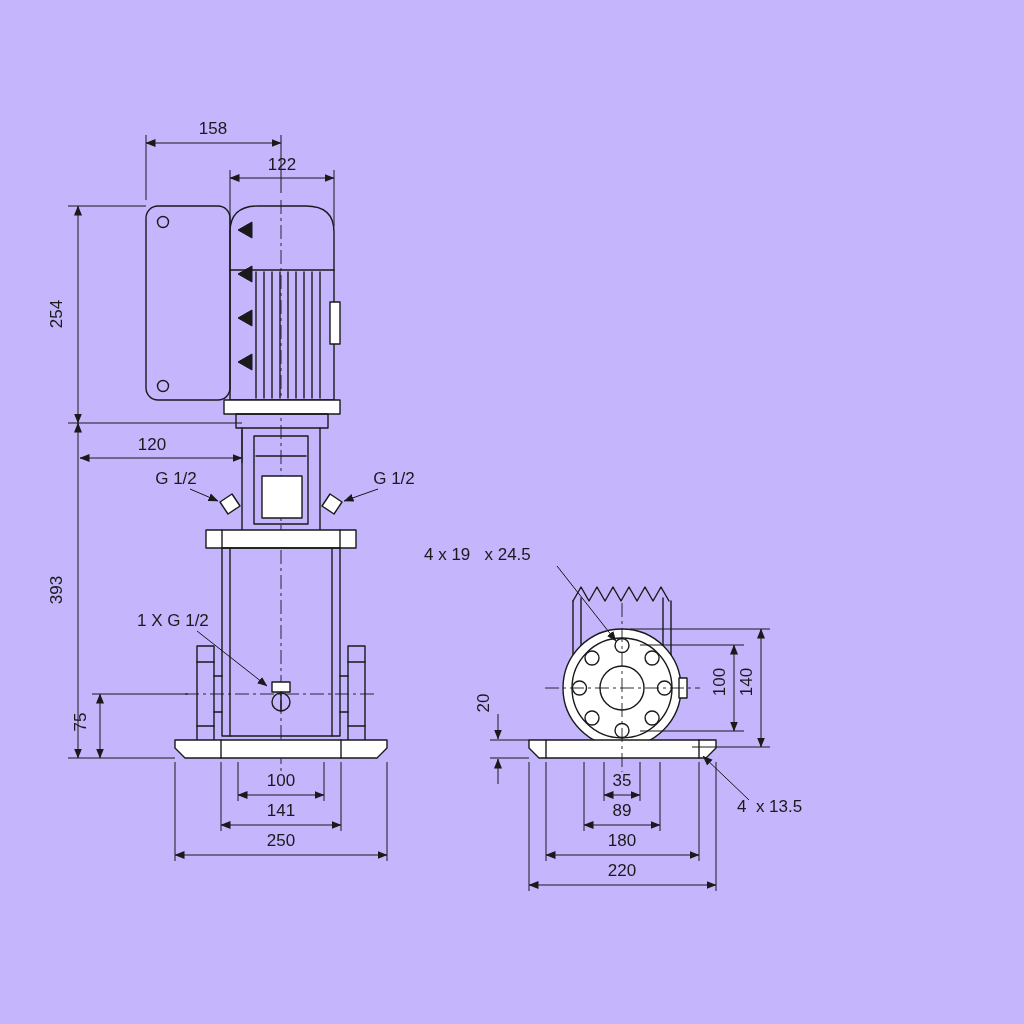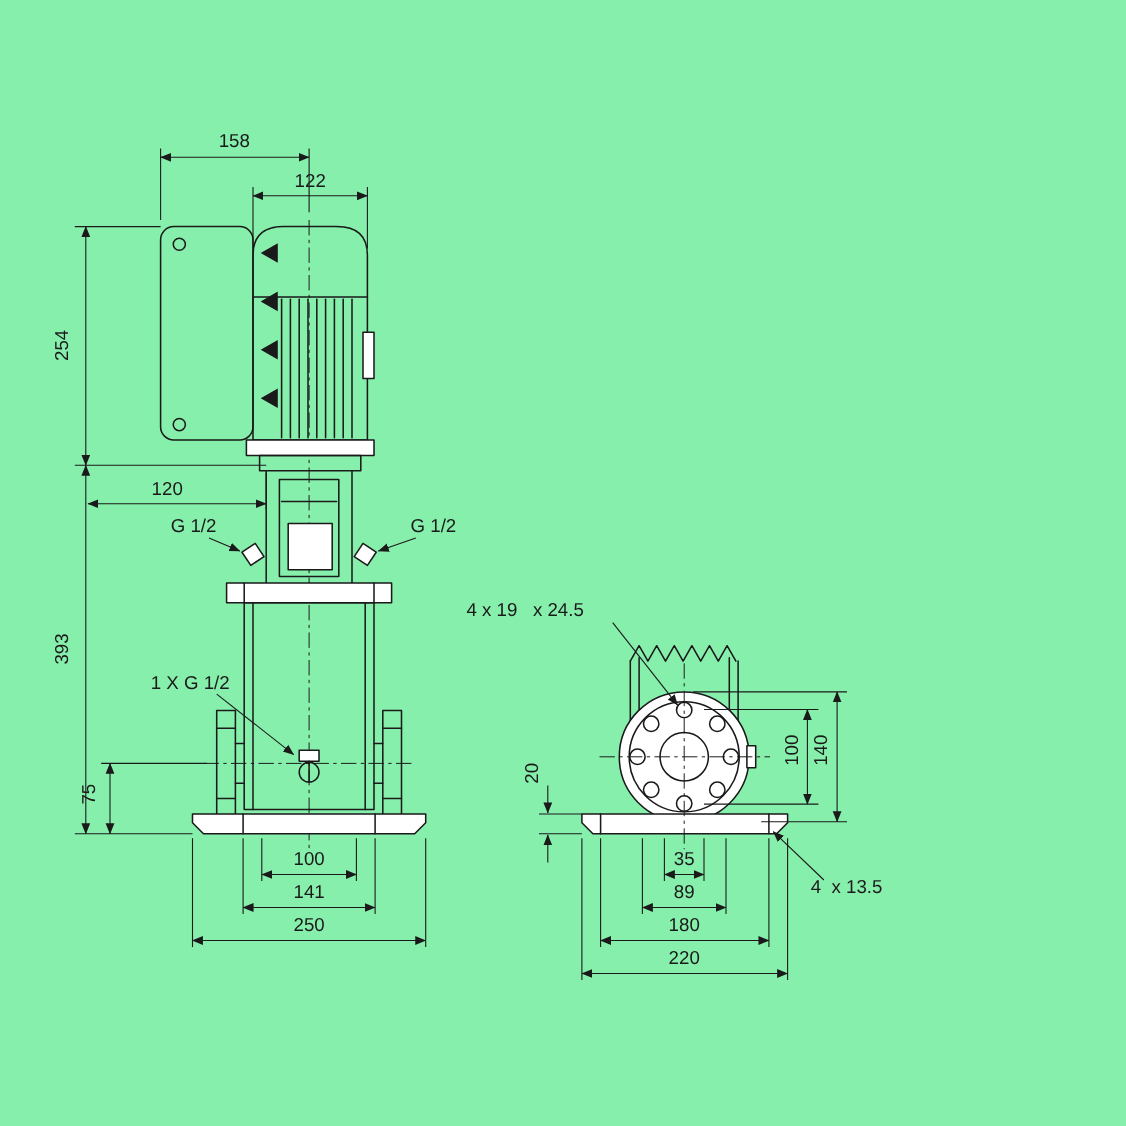--- a/index.html
+++ b/index.html
@@ -1,17 +1,17 @@
 <!DOCTYPE html>
 <html><head>
 <meta charset="utf-8">
 <style>
   html,body { margin:0; padding:0; background:#ffffff; }
   .canvas {
-    position:relative; width:1024px; height:1024px; background:#86efac;
+    position:relative; width:1024px; height:1024px; background:#c4b5fd;
     font-family:"Liberation Sans", sans-serif;
   }
   svg { position:absolute; left:0; top:0; }
   svg text {
     font-family:"Liberation Sans", sans-serif;
     font-size:17px;
     fill:#1a1a1a;
     white-space:pre;
   }
   .geo  { fill:none; stroke:#1a1a1a; stroke-width:1.4; stroke-linejoin:round; stroke-linecap:round; }

